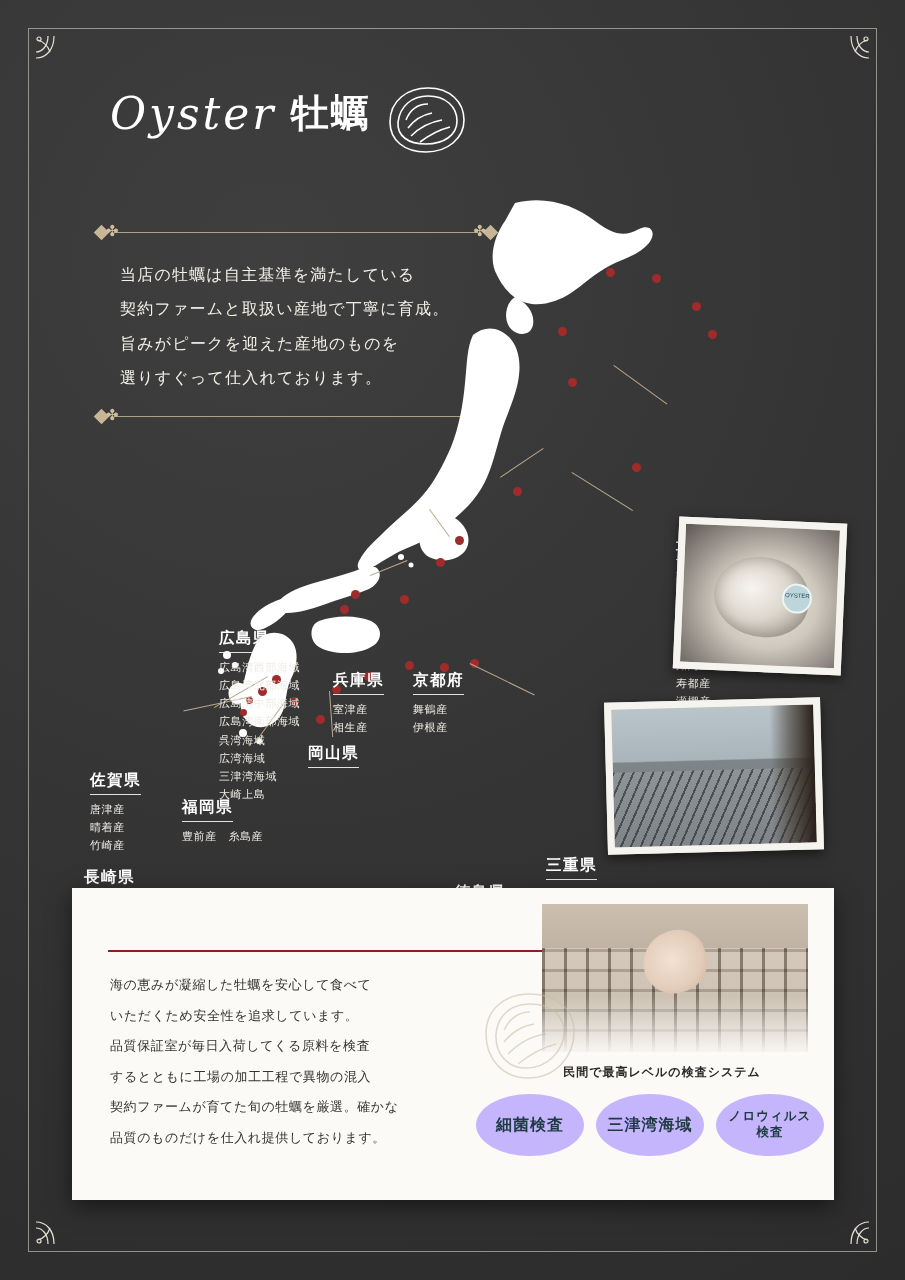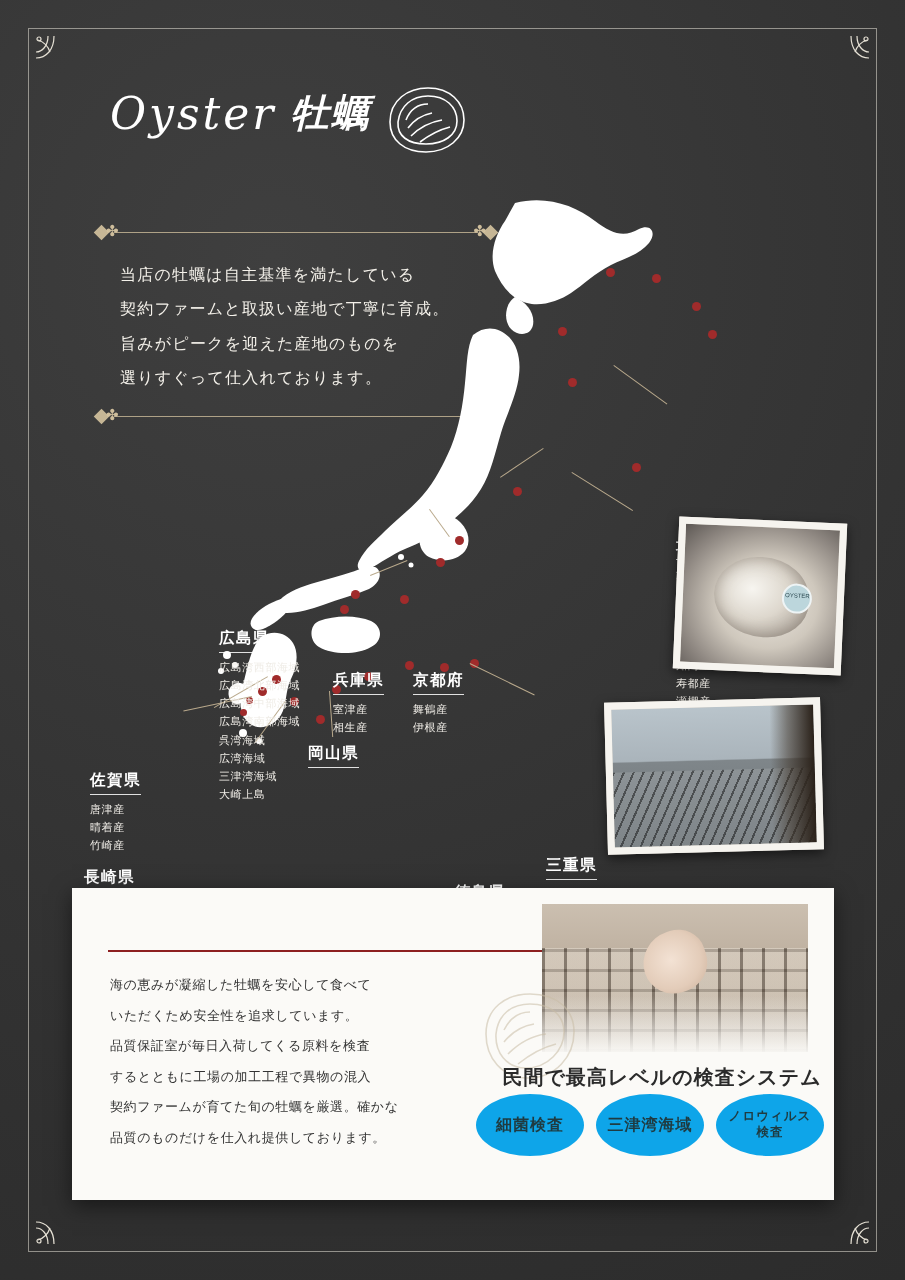--- a/index.html
+++ b/index.html
@@ -50,21 +50,20 @@
     display: inline-block;
     vertical-align: middle;
   }
   .logo-kanji {
     font-size: 38px;
     font-weight: bold;
     letter-spacing: 2px;
     margin-left: 10px;
     display: inline-block;
     vertical-align: middle;
-    font-style: italic;
   }
   .header-oyster {
     position: absolute; left: 268px; top: -6px;
     width: 92px; height: 76px;
   }
   .header-note {
     position: absolute;
     left: 400px; top: 22px;
     font-size: 13.5px;
     line-height: 1.85;
@@ -232,30 +231,30 @@
     position: absolute; inset: 0;
     background: linear-gradient(to bottom, rgba(251,250,247,0) 62%, rgba(251,250,247,.95) 100%);
   }
   .card-oyster {
     position: absolute; left: 400px; top: 96px; width: 116px; height: 104px;
     opacity: .55;
   }
   .system-label {
     position: absolute; left: 430px; top: 176px; width: 320px;
     text-align: center;
-    font-size: 20px; font-weight: bold; letter-spacing: 1px; color: #2b2b2b;
+    font-size: 12px; font-weight: bold; letter-spacing: 1px; color: #2b2b2b;
   }
   .badges {
     position: absolute; left: 404px; top: 206px; width: 360px; height: 72px;
   }
   .badge {
     position: absolute; top: 0;
     width: 108px; height: 62px;
     border-radius: 50%;
-    background: #0ea5e9;
+    background: #c4b5fd;
     color: #1f3b41;
     font-size: 16px; font-weight: bold; letter-spacing: 1px;
     display: flex; align-items: center; justify-content: center;
     text-align: center;
     line-height: 1.25;
   }
   .badge.b1 { left: 0; }
   .badge.b2 { left: 120px; }
   .badge.b3 { left: 240px; font-size: 12.5px; }
 </style>
@@ -467,20 +466,24 @@
       <div class="r-items"></div>
     </div>
 
     <div class="region" style="left:90px; top:585px; width:90px;">
       <div class="r-name">佐賀県</div>
       <div class="r-items">唐津産
 晴着産
 竹崎産</div>
     </div>
 
+    <div class="region" style="left:182px; top:612px; width:130px;">
+      <div class="r-name">福岡県</div>
+      <div class="r-items">豊前産　糸島産</div>
+    </div>
 
     <div class="region" style="left:84px; top:682px; width:100px;">
       <div class="r-name">長崎県</div>
       <div class="r-items">五島列島産
 九十九島産
 小長井産
 対馬産
 壱岐産</div>
     </div>
 

